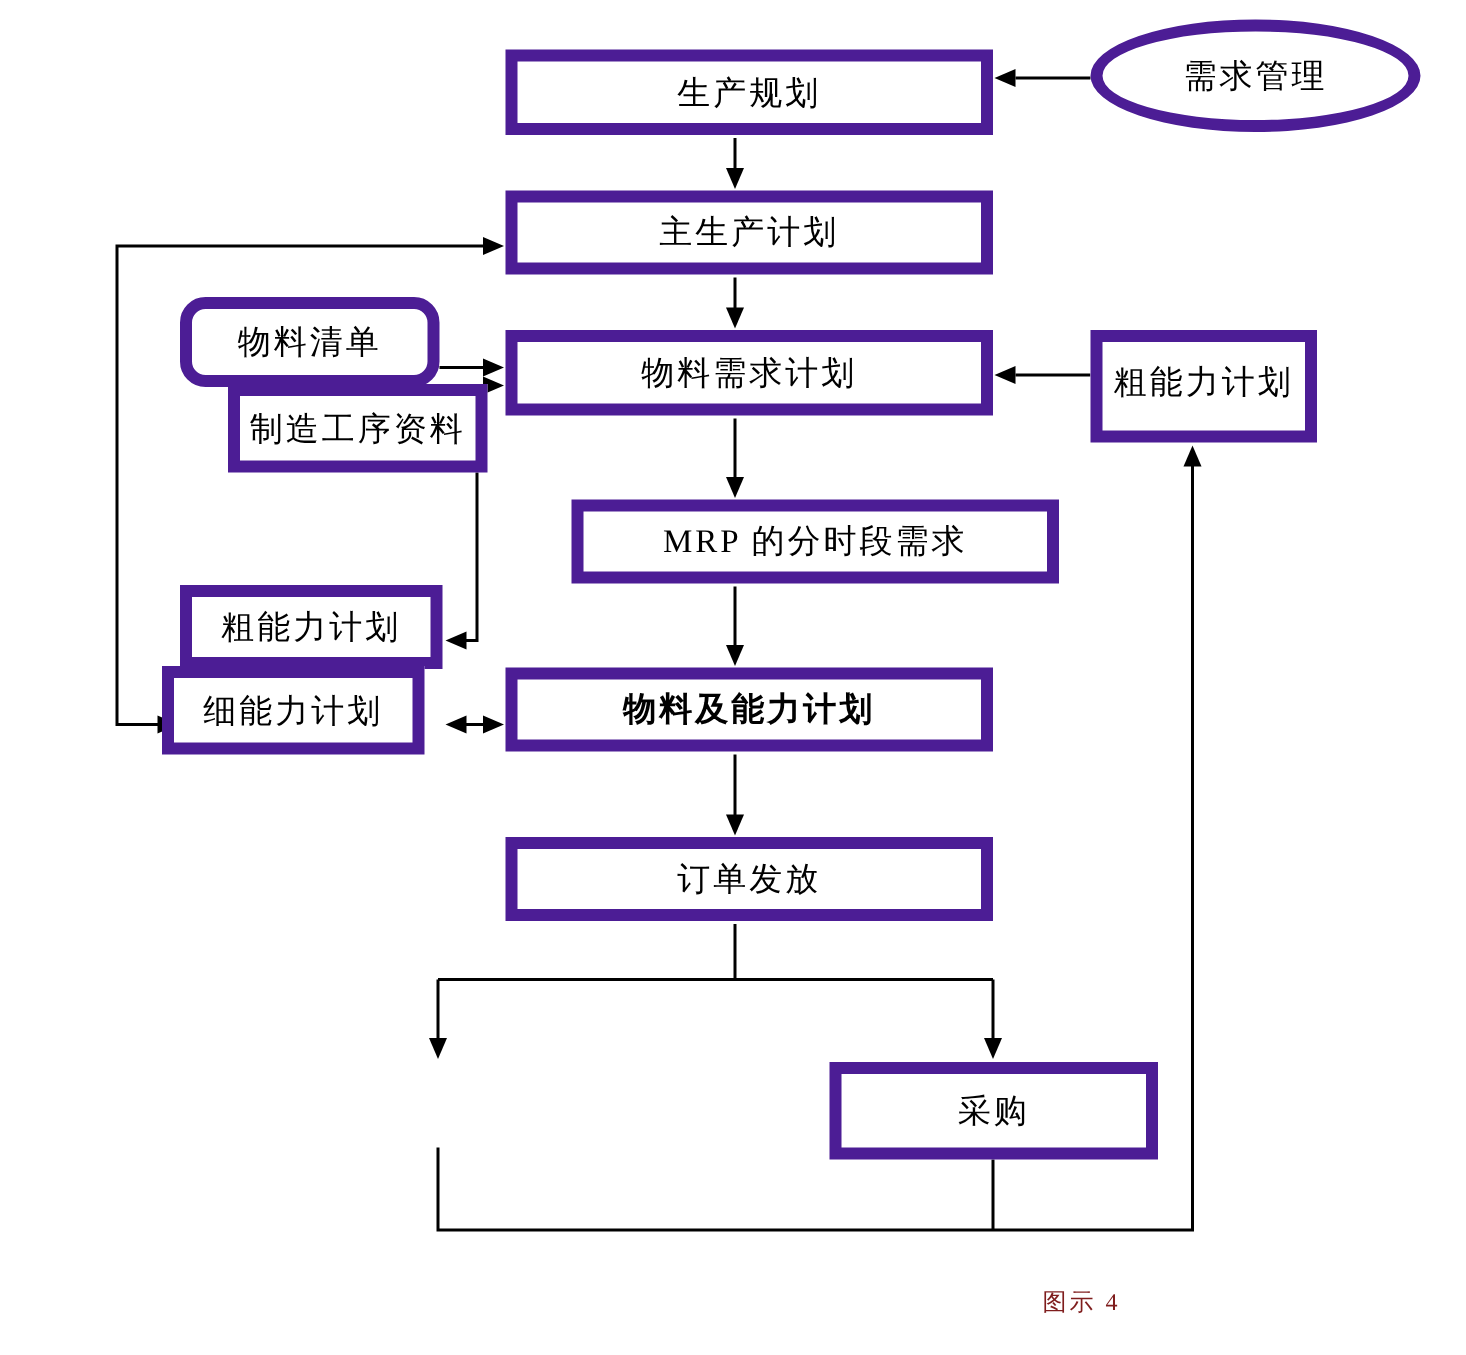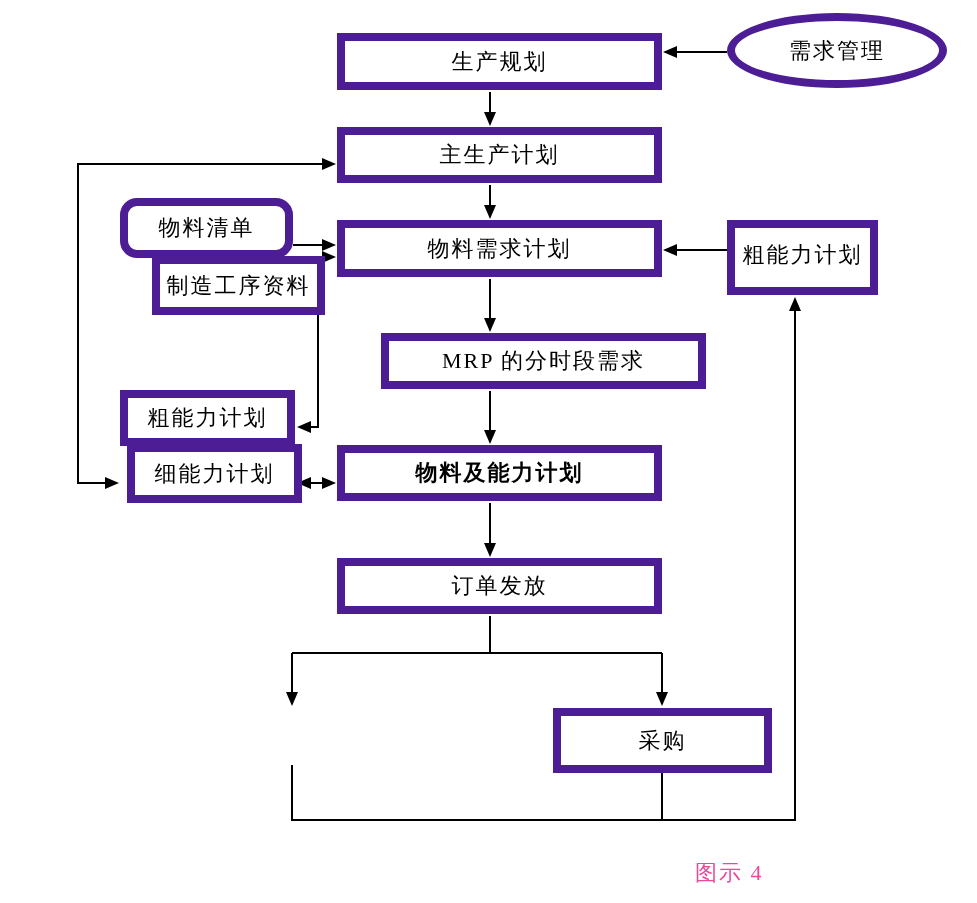--- a/index.html
+++ b/index.html
@@ -26,23 +26,23 @@
     font-size: 22px;
     letter-spacing: 2px;
     color: #000000;
     white-space: nowrap;
   }
   .ellipse {
     border-radius: 50%;
   }
   .caption {
     position: absolute;
-    font-size: 22px;
+    font-size: 16px;
     letter-spacing: 2px;
-    color: #ec4899;
+    color: #7f1d1d;
     white-space: nowrap;
   }
   svg .shaft { stroke: #000000; stroke-width: 2; fill: none; }
   svg .head  { fill: #000000; stroke: none; }
 </style>
 </head>
 <body>
 
 <div class="canvas">
 
@@ -133,21 +133,21 @@
   <div class="node" style="left:120px; top:256px; width:173px; height:59px;margin-left:32px;">制造工序资料</div>
 
   <div class="node" style="left:337px; top:220px; width:325px; height:57px;">物料需求计划</div>
 
   <div class="node" style="left:727px; top:220px; width:151px; height:75px; padding-bottom:6px;">粗能力计划</div>
 
   <div class="node" style="left:337px; top:333px; width:325px; height:56px;margin-left:44px;">MRP 的分时段需求</div>
 
   <div class="node" style="left:120px; top:390px; width:175px; height:56px;">粗能力计划</div>
 
-  <div class="node" style="left:127px; top:444px; width:175px; height:59px;">细能力计划</div>
+  <div class="node" style="left:108px; top:444px; width:175px; height:59px;">细能力计划</div>
 
   <div class="node" style="left:337px; top:445px; width:325px; height:56px;font-weight:bold;">物料及能力计划</div>
 
   <div class="node" style="left:337px; top:558px; width:325px; height:56px;text-align:center;">订单发放</div>
 
 
   <div class="node" style="left:553px; top:708px; width:219px; height:65px;">采购</div>
 
   <div class="caption" style="left:695px; top:858px;">图示 4</div>
 

